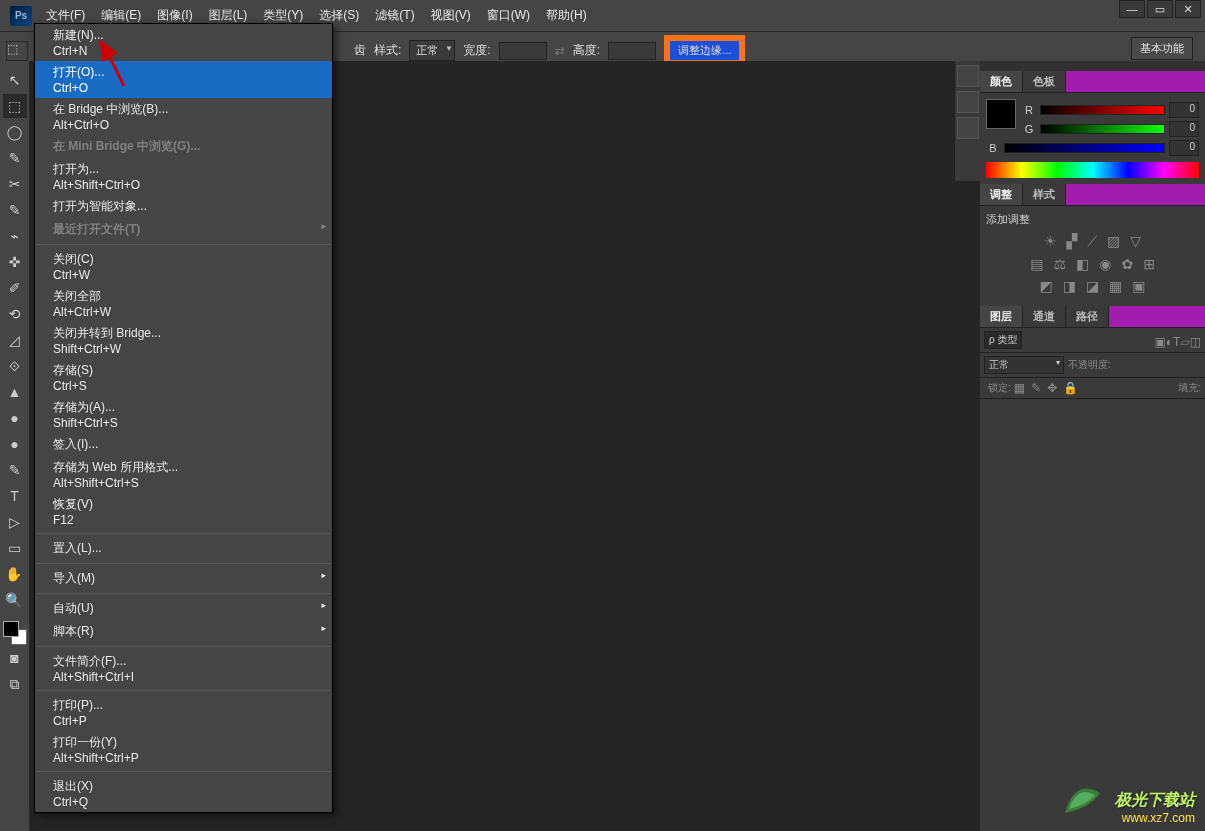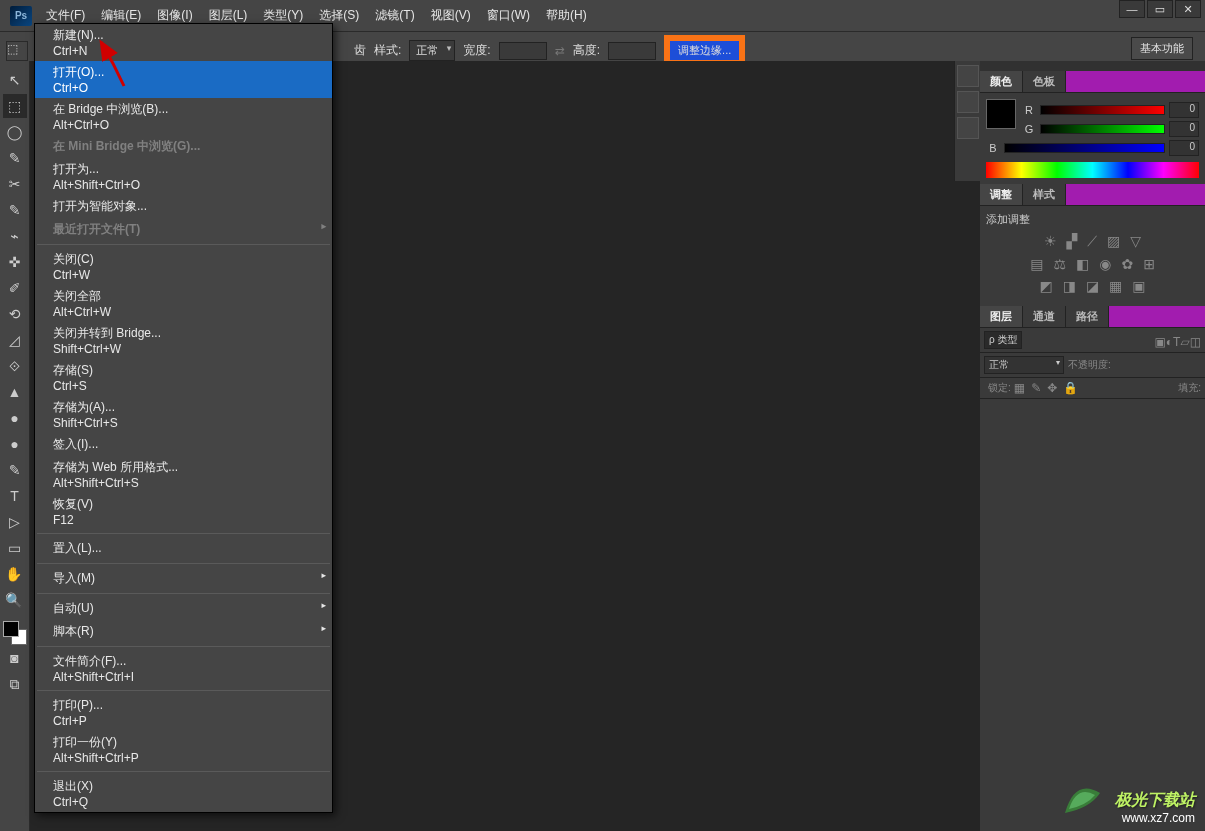--- a/index.html
+++ b/index.html
@@ -51,21 +51,21 @@
 .layer-row .lbl2 { font-size:10px; margin-left:4px; color:#888;}
 .dropdown-menu { position:absolute; left:34px; top:23px; width:299px; background:#454545; border:1px solid #000; box-shadow:3px 3px 8px rgba(0,0,0,0.6); z-index:1000;}
 .dropdown-menu .mr { display:flex; justify-content:space-between; padding:3px 18px; font-size:12px; color:#e8e8e8; cursor:default; position:relative;flex-direction:column;}
 .dropdown-menu .mr.hl { background:#1a6bc4; color:#fff;}
 .dropdown-menu .mr.dis { color:#808080;font-weight:bold;}
 .dropdown-menu .sep { height:1px; background:#5a5a5a; margin:3px 2px;}
 .dropdown-menu .mr .sub:after { content:"▸"; position:absolute; right:6px; font-size:9px;}
 .arrow-annot { position:absolute; left:86px; top:34px; z-index:1001; pointer-events:none;}
 .watermark { position:absolute; right:10px; bottom:6px; text-align:right; z-index:500;}
 .watermark .wm1 { font-size:16px; font-style:italic; font-weight:bold; color:#bef264; text-shadow:1px 1px 2px rgba(0,0,0,0.5);}
-.watermark .wm2 { font-size:12px; color:#ffffff;}
+.watermark .wm2 { font-size:12px; color:#fde047;}
 .wm-swirl { width:48px; height:48px; position:absolute; right:92px; bottom:4px;}
 </style>
 </head>
 <body>
 
 <div class="menubar">
   <div class="logo">Ps</div>
   <div id="menus" style="display: inline-flex;">
       <span class="mi active">文件(F)</span>
       <span class="mi">编辑(E)</span>

